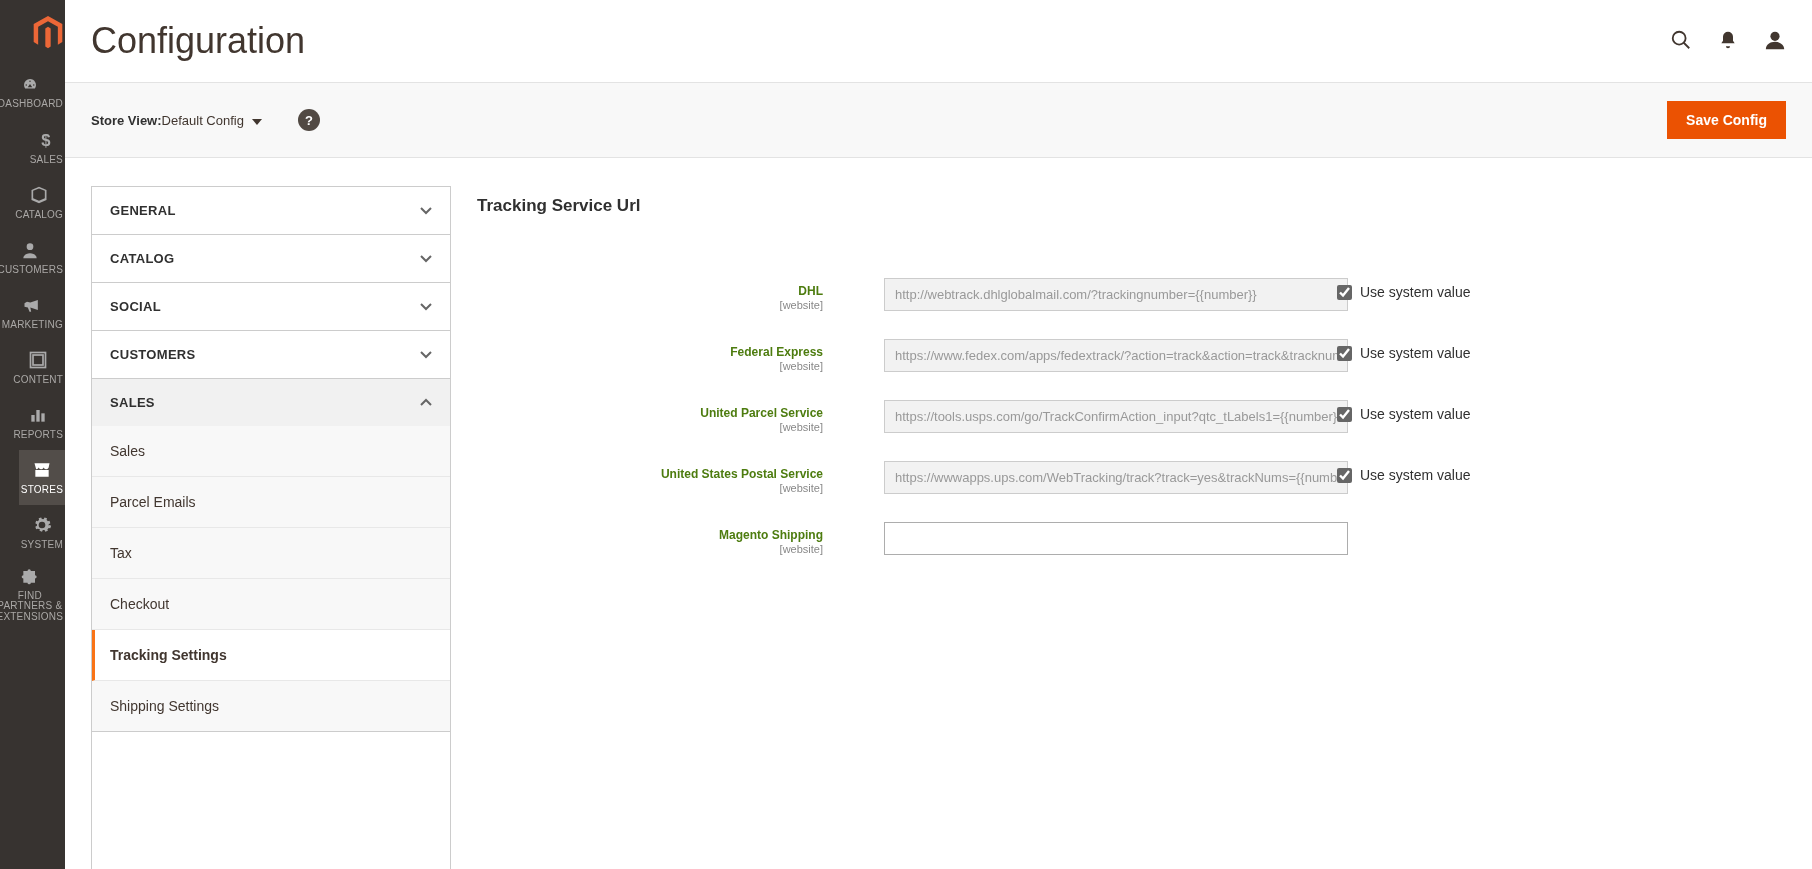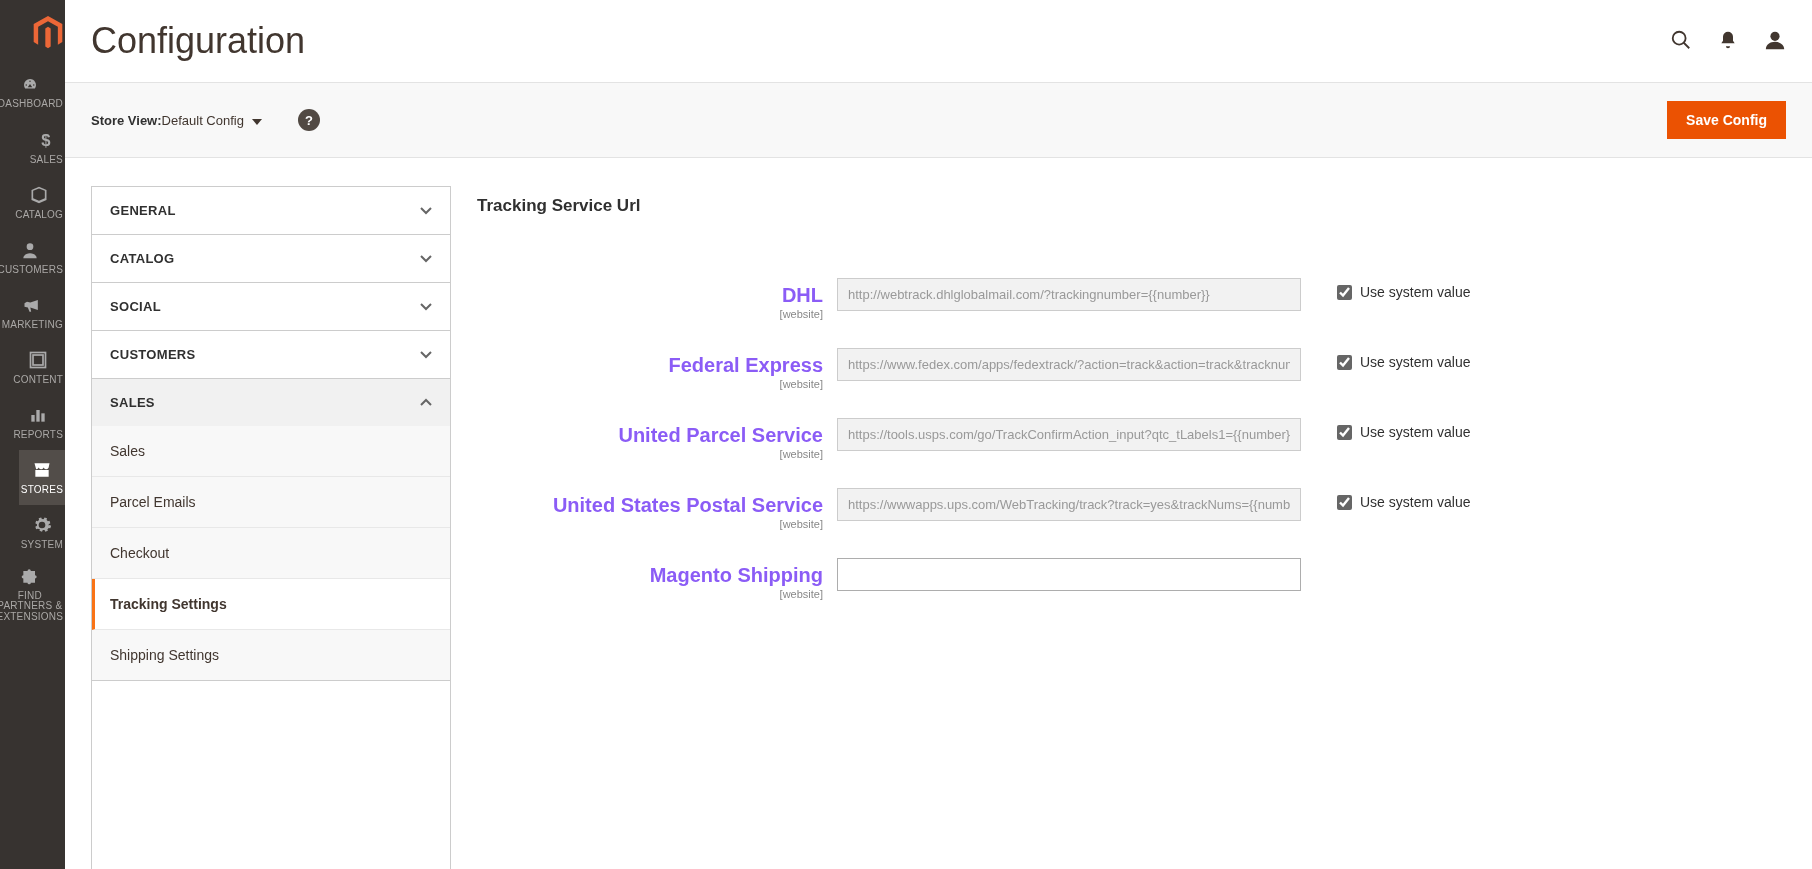--- a/index.html
+++ b/index.html
@@ -42,24 +42,24 @@
   .cfg-sub-item { padding: 17px 18px 17px 18px; border-bottom: 1px solid #e8e8e8; cursor: pointer; font-size: 14px; color: #41362f; }
   .cfg-sub-item:last-child { border-bottom: none; }
   .cfg-sub-item.active { background: #fff; font-weight: 600; border-left: 3px solid #f97316; padding-left: 15px; }
 
   
   .form-panel { flex: 1; padding: 0 0 0 26px; }
   .fieldset-header { font-size: 17px; font-weight: 700; color: #303030; padding: 10px 0 28px 0; }
   .fields { padding-top: 28px; }
   .field-row { display: flex; align-items: flex-start; padding: 6px 0 22px 0; }
   .field-label-col { width: 360px; text-align: right; padding-right: 14px; padding-top: 6px; }
-  .field-label { font-size: 20px; font-weight: 600; color: #8b5cf6; }
+  .field-label { font-size: 12px; font-weight: 600; color: #4d7c0f; }
   .field-scope { font-size: 11px; color: #888; margin-top: 1px; }
   .field-input-col { width: 464px; }
-  .field-input { width: 100%; height: 33px; padding: 6px 10px; font-size: 13px; border: 1px solid #adadad; background: #fff; color: #303030; }
+  .field-input { width: 100%; height: 33px; padding: 6px 10px; font-size: 13px; border: 1px solid #adadad; background: #fff; color: #303030; margin-left: 47px; }
   .field-input:disabled { background: #f2f2f2; color: #999; border-color: #ccc; }
   .field-extra-col { padding-left: 36px; display: flex; align-items: center; padding-top: 6px; }
   .use-sys { display: flex; align-items: center; font-size: 14px; color: #303030; cursor: pointer; }
   .use-sys input { margin-right: 8px; width: 15px; height: 15px; accent-color: #666; }
 
   .chev { display: inline-block; transition: transform .15s; }
   .chev.up { transform: rotate(180deg); }
 </style>
 </head>
 <body>
@@ -235,20 +235,21 @@
       <div class="cfg-group expanded">
         <div class="cfg-group-header">
           <span>SALES</span>
           <span class="chev up"><svg width="12" height="8" viewBox="0 0 12 8" fill="none" stroke="#666" stroke-width="2">
                 <path d="M1 1l5 5 5-5"></path>
               </svg></span>
         </div>
         <div class="cfg-sub">
           <div class="cfg-sub-item">Sales</div>
           <div class="cfg-sub-item">Parcel Emails</div>
+          <div class="cfg-sub-item">Tax</div>
           <div class="cfg-sub-item">Checkout</div>
           <div class="cfg-sub-item active">Tracking Settings</div>
           <div class="cfg-sub-item">Shipping Settings</div>
         </div>
       </div>
     </div>
 
     <div class="form-panel">
       <div class="fieldset-header">Tracking Service Url</div>
       <div class="fields">

